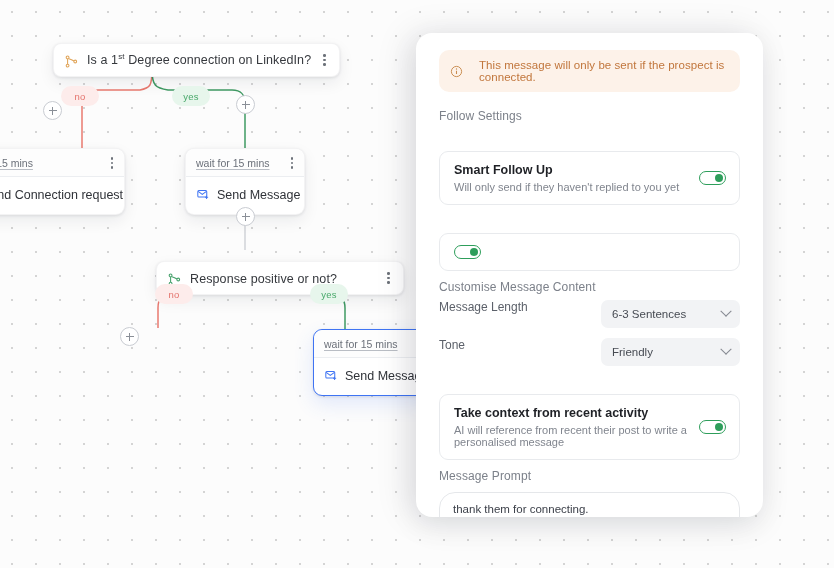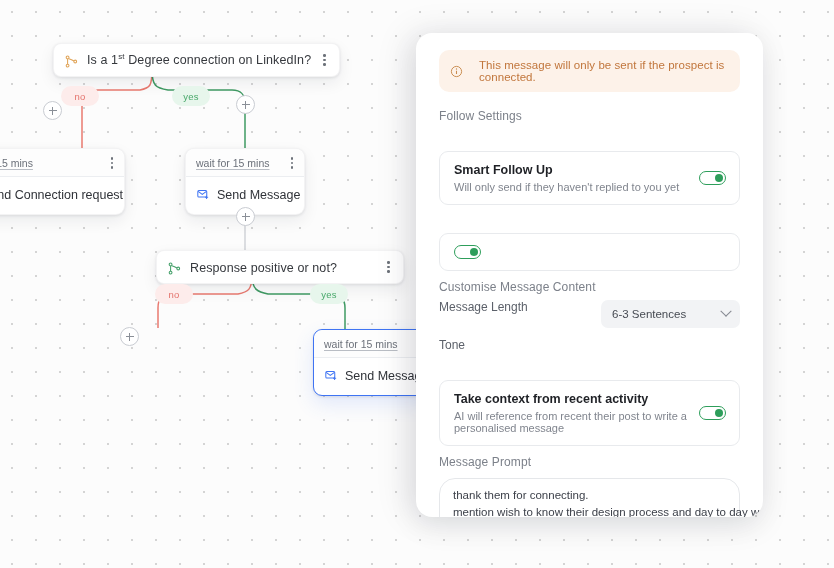--- a/index.html
+++ b/index.html
@@ -362,21 +362,21 @@
             <path d="M1.4,4.2 L6.5,7.8 L11.6,4.2" fill="none" stroke="#3f74f3" stroke-width="1.25"></path>
             <path d="M11.8,9.6 L11.8,13.4 M9.9,11.5 L13.7,11.5" stroke="#3f74f3" stroke-width="1.25"></path>
           </svg>
         </span>
         <span class="body-text">Send Message</span>
       </div>
     </div>
 
     <div class="plus-btn" style="left:236px; top:207px;"></div>
 
-    <div class="node node-cond" style="left:156px; top:250px;">
+    <div class="node node-cond" style="left:156px; top:261px;">
       <span style="flex:0 0 auto;display:flex;">
         <svg width="13" height="13" viewBox="0 0 16 16">
           <circle cx="3.2" cy="3" r="1.7" fill="none" stroke="#45a06a" stroke-width="1.3"></circle>
           <circle cx="3.2" cy="13" r="1.7" fill="none" stroke="#45a06a" stroke-width="1.3"></circle>
           <circle cx="12.6" cy="8" r="1.7" fill="none" stroke="#45a06a" stroke-width="1.3"></circle>
           <path d="M3.2,4.8 L3.2,11.2 M4.7,4.5 C8,5.2 9.5,6.5 11,7.3" stroke="#45a06a" stroke-width="1.3" fill="none"></path>
         </svg>
       </span>
       <span class="cond-label">Response positive or not?</span>
       <span class="kebab" style="margin-left:38px;">
@@ -450,20 +450,24 @@
       <div class="select-row">
         <span class="sr-label">Message Length</span>
         <div class="select-box">
           <span class="sb-value">6-3 Sentences</span>
           <span class="chev"></span>
         </div>
       </div>
 
       <div class="select-row">
         <span class="sr-label">Tone</span>
+        <div class="select-box">
+          <span class="sb-value">Friendly</span>
+          <span class="chev"></span>
+        </div>
       </div>
 
       <div class="setting-card">
         <div>
           <div class="sc-title">Take context from recent activity</div>
           <div class="sc-sub">AI will reference from recent their post to write a personalised message</div>
         </div>
         <div class="toggle">
             <span class="knob"></span>
           </div>

